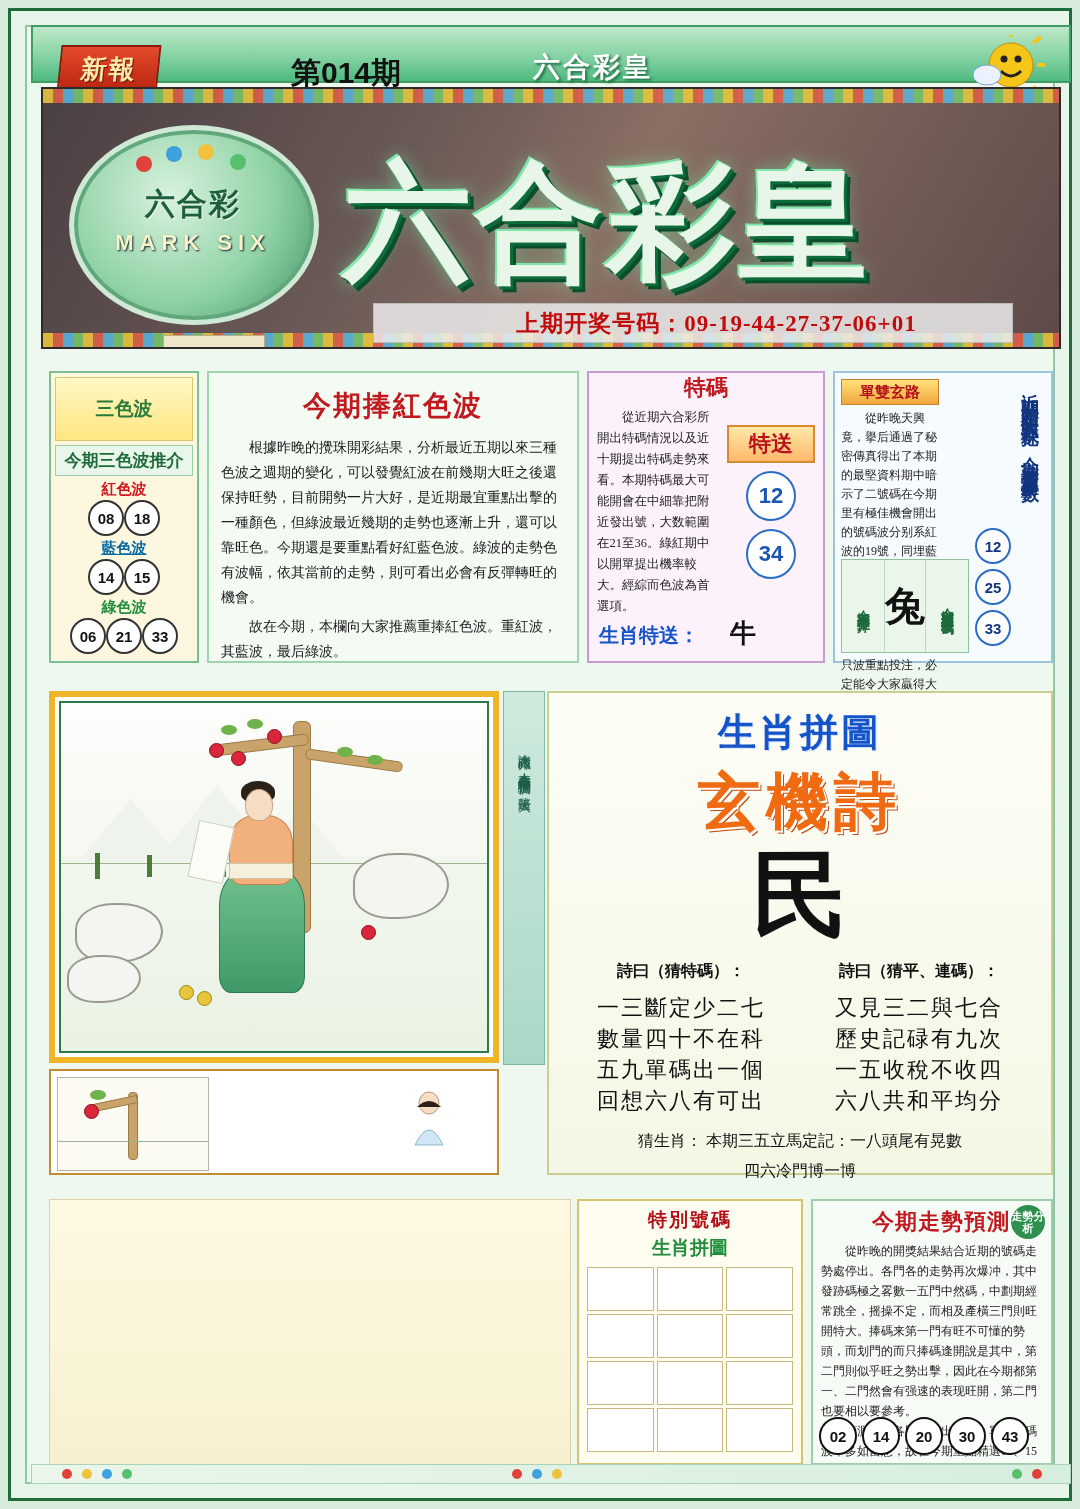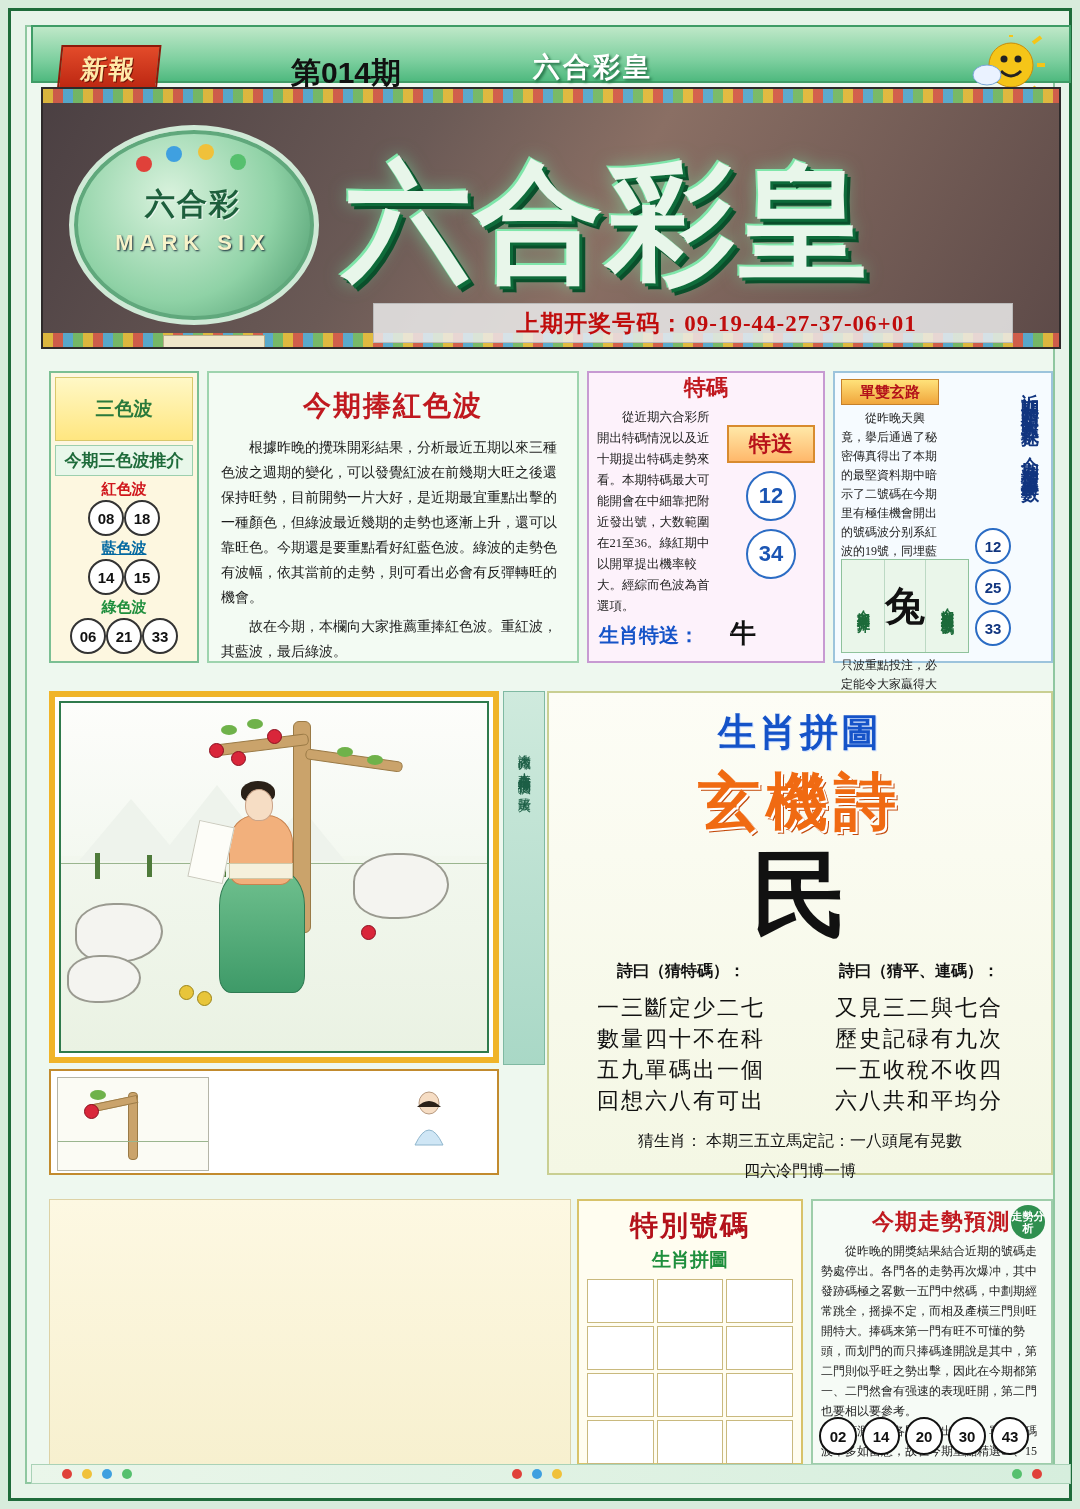--- a/index.html
+++ b/index.html
@@ -232,21 +232,21 @@
   
   .row3{position:absolute;left:30px;top:1180px;width:1020px;height:288px;}
   .p-blank{
     position:absolute;left:8px;top:8px;width:520px;height:266px;
     background:linear-gradient(180deg,#fdf8e2,#f7f0cf);border:1px solid #ddd2a6;
   }
   .p-special{
     position:absolute;left:536px;top:8px;width:226px;height:266px;
     background:#fffdf0;border:2px solid #d8c36a;box-sizing:border-box;
   }
-  .sp-title{text-align:center;font-size:28px;font-weight:bold;color:#b3111a;margin:6px 0 0;letter-spacing:2px;}
+  .sp-title{text-align:center;font-size:19px;font-weight:bold;color:#b3111a;margin:6px 0 0;letter-spacing:2px;}
   .sp-sub{text-align:center;font-size:19px;font-weight:bold;color:#1f8f3d;margin:2px 0 6px;}
   .sp-grid{display:grid;grid-template-columns:repeat(3,1fr);grid-template-rows:repeat(4,44px);gap:3px;padding:0 8px;}
   .sp-cell{border:1px solid #c9b97e;background:#fff;display:flex;align-items:center;justify-content:center;}
   .sp-cell .an{font-size:13px;color:#8a6a2a;}
 
   .p-trend{
     position:absolute;left:770px;top:8px;width:242px;height:266px;
     background:#f6fbf6;border:2px solid #9ecdaa;box-sizing:border-box;
   }
   .tr-title{text-align:center;font-size:22px;font-weight:bold;color:#c0191f;margin:6px 0 4px;letter-spacing:1px;padding-left:18px;}

